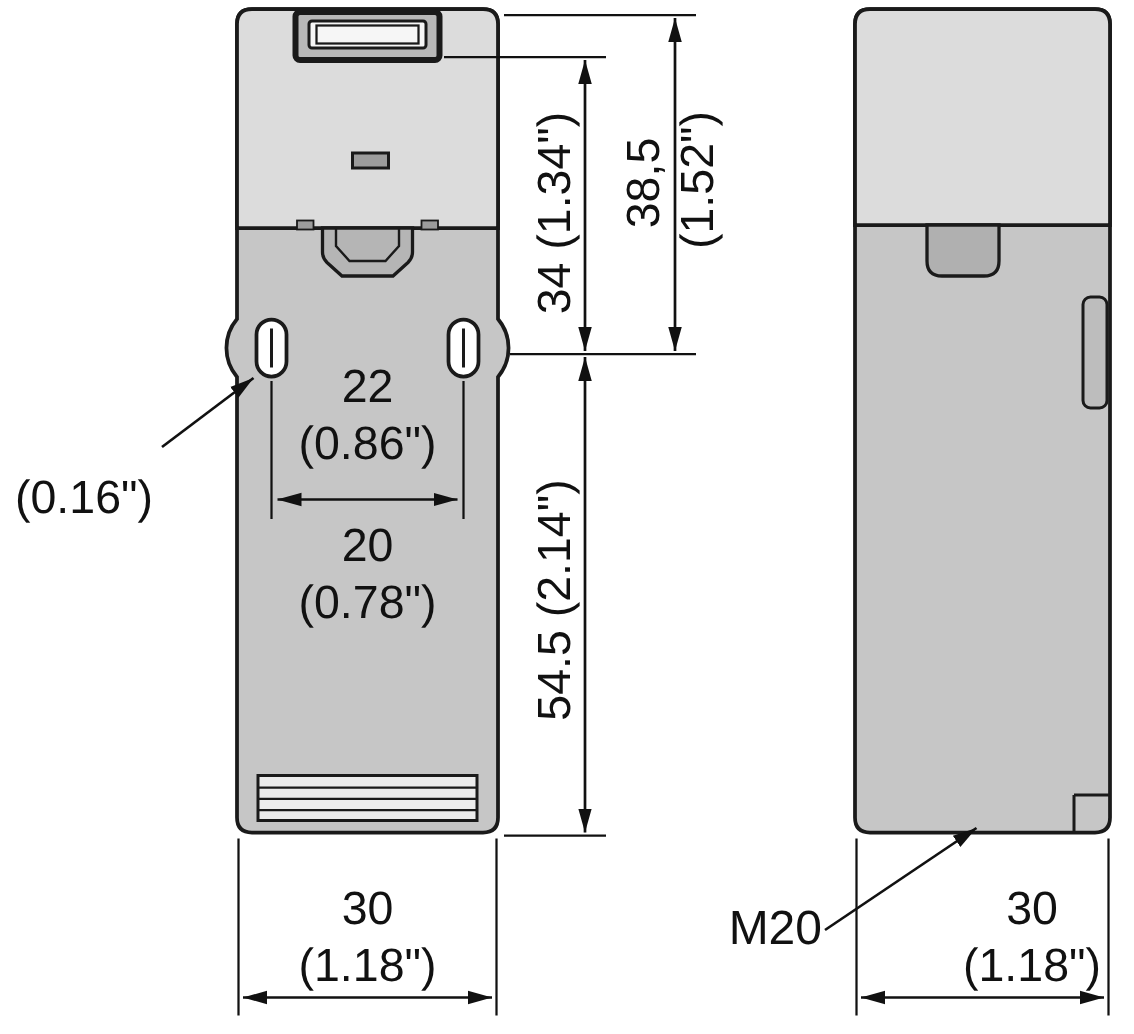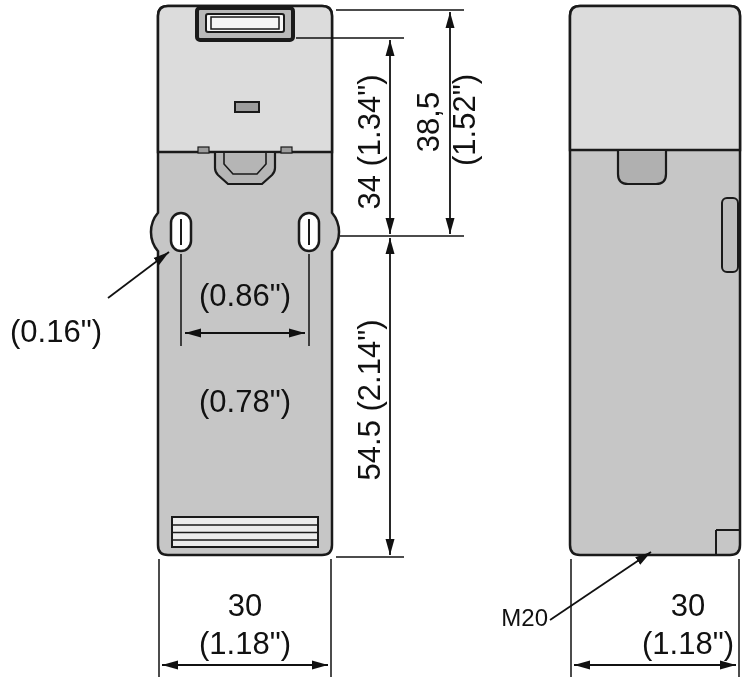--- a/index.html
+++ b/index.html
@@ -88,29 +88,31 @@
     </g>
 
     <g stroke="#111" stroke-width="1.8">
       <line x1="108" y1="298" x2="169" y2="252" marker-end="url(#arr)"></line>
       <line x1="550" y1="620" x2="651" y2="552" marker-end="url(#arr)"></line>
     </g>
   </svg>
 
   <div class="dim" style="left:4px;top:314px;width:104px;">(0.16")</div>
 
+  <div class="dim" style="left:183px;top:240px;width:124px;">22</div>
   <div class="dim" style="left:183px;top:278px;width:124px;">(0.86")</div>
+  <div class="dim" style="left:183px;top:346px;width:124px;">20</div>
   <div class="dim" style="left:183px;top:384px;width:124px;">(0.78")</div>
 
   <div class="dim" style="left:183px;top:588px;width:124px;">30</div>
   <div class="dim" style="left:183px;top:626px;width:124px;">(1.18")</div>
 
   <div class="dim rot" style="left:270px;top:124px;width:200px;">34 (1.34")</div>
   <div class="dim rot" style="left:359px;top:104px;width:140px;">38,5</div>
   <div class="dim rot" style="left:390px;top:102px;width:150px;">(1.52")</div>
   <div class="dim rot" style="left:240px;top:382px;width:260px;">54.5 (2.14")</div>
 
-  <div class="dim" style="left:448px;top:600px;width:100px;text-align:right;font-size:24px;">M20</div>
+  <div class="dim" style="left:448px;top:600px;width:100px;text-align:right;font-size:32px;">M20</div>
 
   <div class="dim" style="left:626px;top:588px;width:124px;">30</div>
   <div class="dim" style="left:626px;top:626px;width:124px;">(1.18")</div>
 
 </div>
 
 </body></html>

